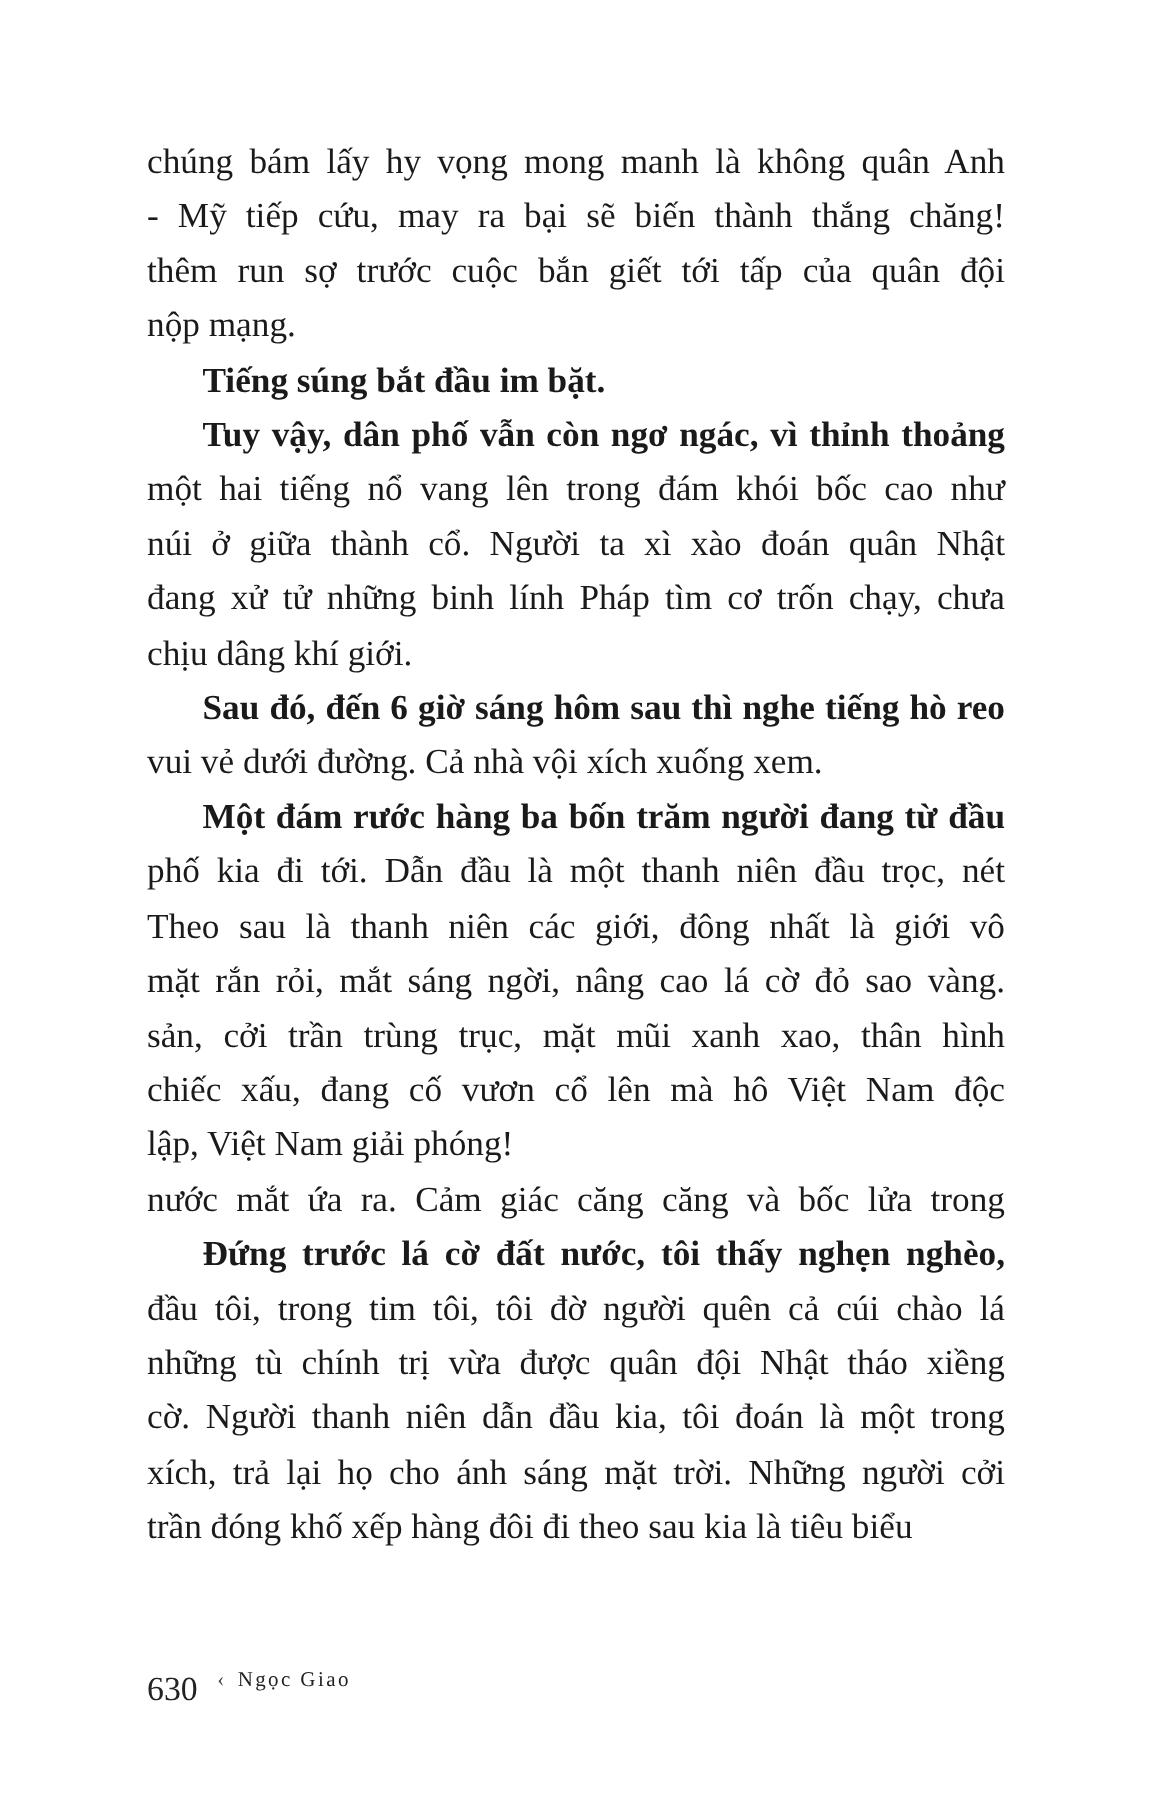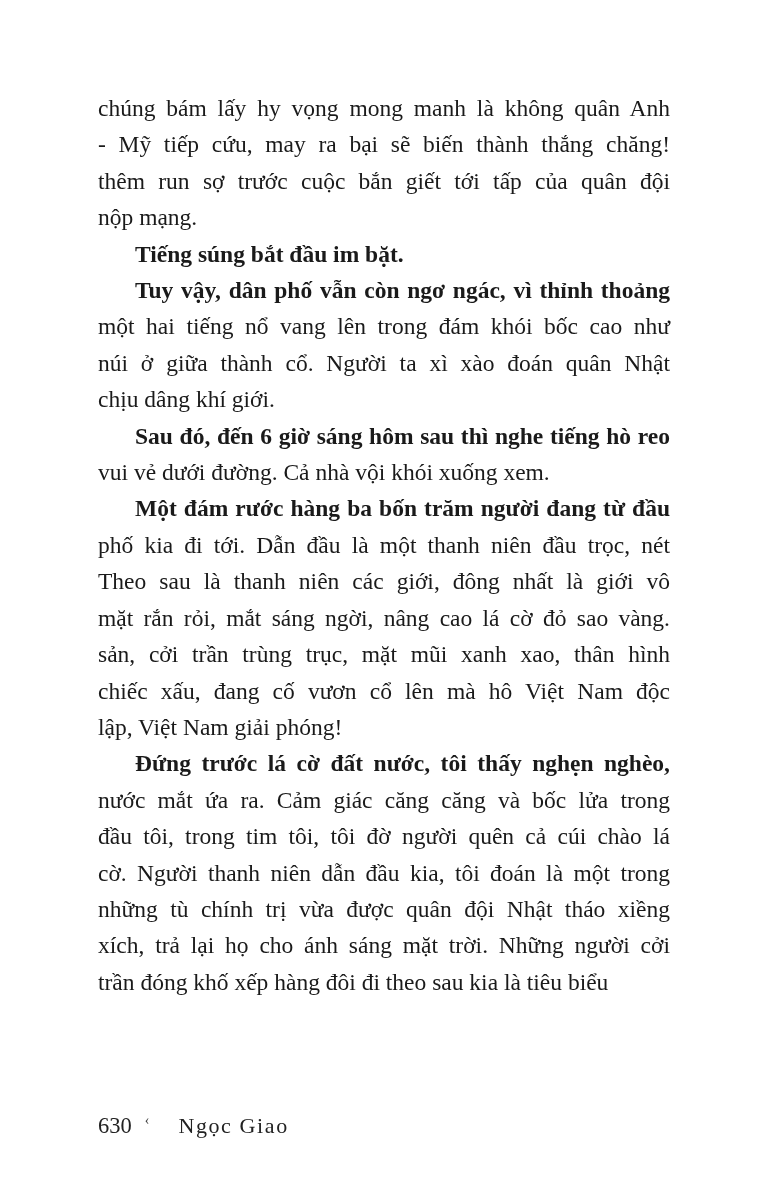--- a/index.html
+++ b/index.html
@@ -47,24 +47,23 @@
   .page-number {
     font-size: 22.5px;
     color: #222222;
   }
   .separator {
     font-size: 14px;
     color: #444444;
     margin: 0 9px 0 13px;
   }
   .author {
-    font-size: 22px;
+    font-size: 14px;
     letter-spacing: 1.6px;
     color: #222222;
-    margin-left: 20px;
   }
 </style>
 </head>
 <body>
 
 <div class="page">
 
   <div class="text-block">
       <div class="paragraph">
         <div class="line">chúng bám lấy hy vọng mong manh là không quân Anh</div>
@@ -72,41 +71,42 @@
         <div class="line">thêm run sợ trước cuộc bắn giết tới tấp của quân đội</div>
         <div class="line last">nộp mạng.</div>
       </div>
       <div class="paragraph">
         <div class="line last indent">Tiếng súng bắt đầu im bặt.</div>
       </div>
       <div class="paragraph">
         <div class="line indent">Tuy vậy, dân phố vẫn còn ngơ ngác, vì thỉnh thoảng</div>
         <div class="line">một hai tiếng nổ vang lên trong đám khói bốc cao như</div>
         <div class="line">núi ở giữa thành cổ. Người ta xì xào đoán quân Nhật</div>
+        <div class="line">đang xử tử những binh lính Pháp tìm cơ trốn chạy, chưa</div>
         <div class="line last">chịu dâng khí giới.</div>
       </div>
       <div class="paragraph">
         <div class="line indent">Sau đó, đến 6 giờ sáng hôm sau thì nghe tiếng hò reo</div>
-        <div class="line last">vui vẻ dưới đường. Cả nhà vội khói xuống xem.</div>
+        <div class="line last">vui vẻ dưới đường. Cả nhà vội xích xuống xem.</div>
       </div>
       <div class="paragraph">
         <div class="line indent">Một đám rước hàng ba bốn trăm người đang từ đầu</div>
         <div class="line">phố kia đi tới. Dẫn đầu là một thanh niên đầu trọc, nét</div>
         <div class="line">Theo sau là thanh niên các giới, đông nhất là giới vô</div>
         <div class="line">mặt rắn rỏi, mắt sáng ngời, nâng cao lá cờ đỏ sao vàng.</div>
         <div class="line">sản, cởi trần trùng trục, mặt mũi xanh xao, thân hình</div>
         <div class="line">chiếc xấu, đang cố vươn cổ lên mà hô Việt Nam độc</div>
         <div class="line last">lập, Việt Nam giải phóng!</div>
       </div>
       <div class="paragraph">
+        <div class="line">nước mắt ứa ra. Cảm giác căng căng và bốc lửa trong</div>
         <div class="line indent">Đứng trước lá cờ đất nước, tôi thấy nghẹn nghèo,</div>
-        <div class="line">nước mắt ứa ra. Cảm giác căng căng và bốc lửa trong</div>
         <div class="line">đầu tôi, trong tim tôi, tôi đờ người quên cả cúi chào lá</div>
+        <div class="line">những tù chính trị vừa được quân đội Nhật tháo xiềng</div>
         <div class="line">cờ. Người thanh niên dẫn đầu kia, tôi đoán là một trong</div>
-        <div class="line">những tù chính trị vừa được quân đội Nhật tháo xiềng</div>
         <div class="line">xích, trả lại họ cho ánh sáng mặt trời. Những người cởi</div>
         <div class="line last">trần đóng khố xếp hàng đôi đi theo sau kia là tiêu biểu</div>
       </div>
     </div>
 
   <div class="footer">
     <span class="page-number">630</span>
     <span class="separator">‹</span>
     <span class="author">Ngọc Giao</span>
   </div>

